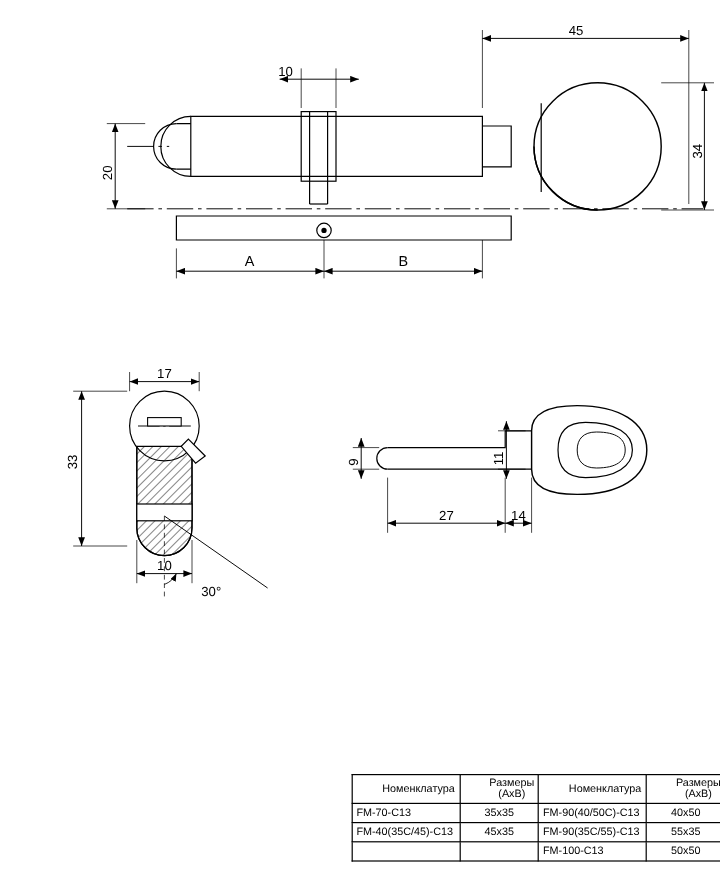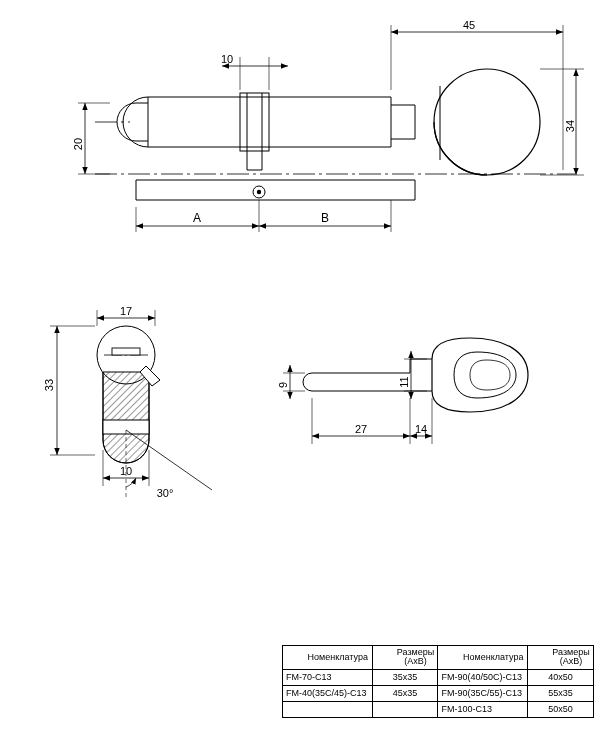--- a/index.html
+++ b/index.html
@@ -10,21 +10,21 @@
   body {
     width: 600px;
     height: 740px;
     position: relative;
     font-family: "Liberation Sans", sans-serif;
     color: #000000;
     overflow: hidden;
   }
   #sheet {
     position: absolute;
-    left: 0; top: 0;
+    left: 11px; top: 0;
     width: 584px;
     height: 740px;
   }
   svg.drawing {
     position: absolute;
     left: 0; top: 0;
     width: 600px;
     height: 740px;
   }
   .dimtext, .lbl {

